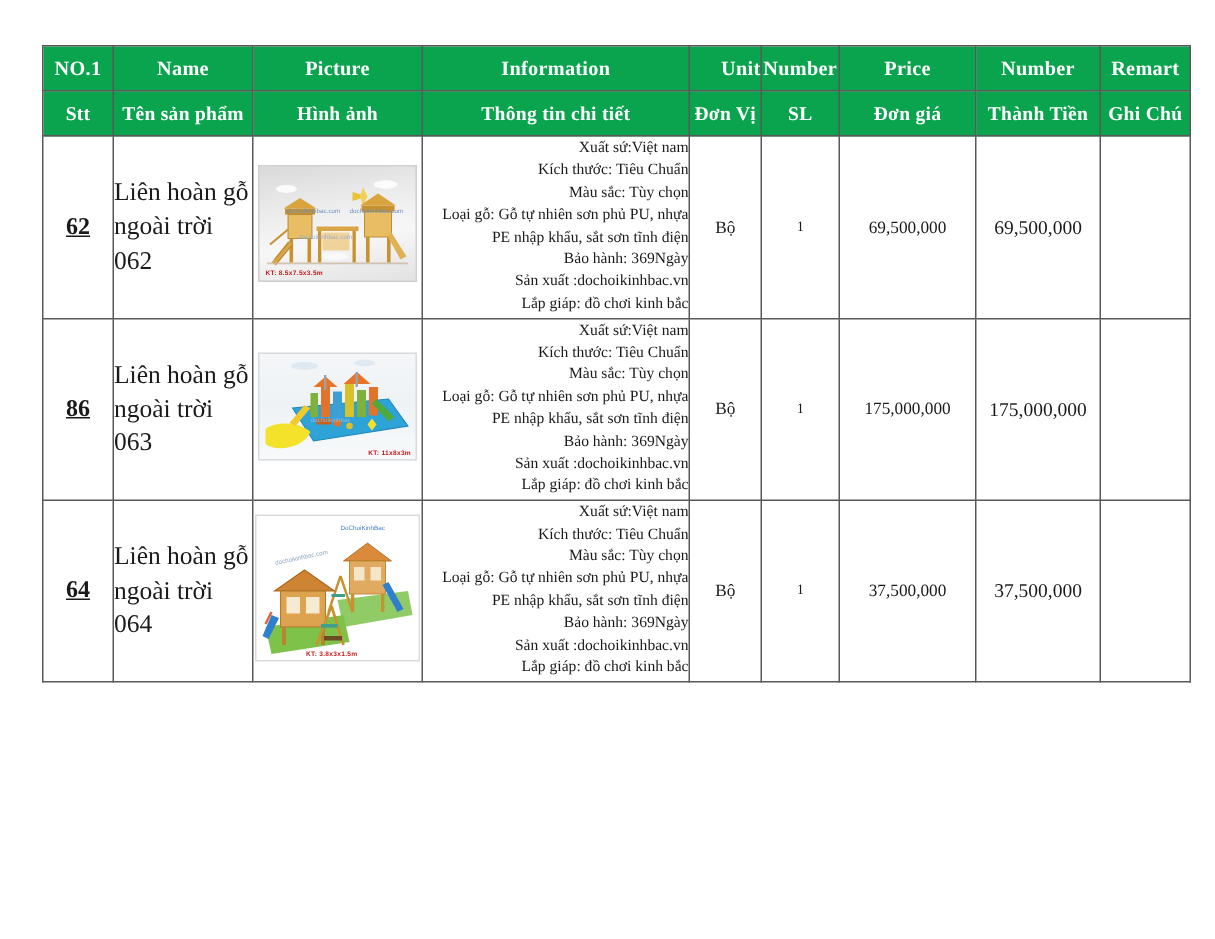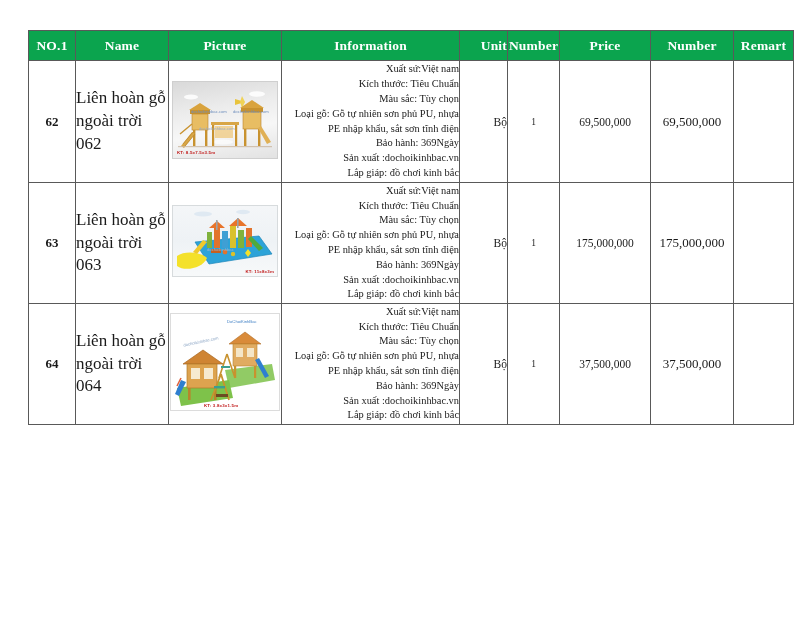--- a/index.html
+++ b/index.html
@@ -55,43 +55,44 @@
   th.h-info    { width: 177px; }
   th.h-unit    { width: 47px; text-align: right; }
   th.h-num     { width: 51px; font-family: Liberation Serif, serif; }
   th.h-price   { width: 90px; margin-top: 16px; }
   th.h-amount  { width: 82px; }
   th.h-remark  { width: 59px; margin-top: 40px; }
 
   
   td.c-stt {
     text-align: center;
-    font-size: 13px;
+    font-size: 16px;
     font-weight: bold;
+    text-decoration: underline;
   }
   td.c-name {
     font-size: 17px;
     padding: 0 5px;
     line-height: 1.35;
     text-align: left;
   }
   td.c-pic {
     text-align: center;
     padding: 3px 0;
   }
   td.c-info {
     font-size: 10.4px;
     text-align: right;
     padding: 4px 4px 4px 3px;
     line-height: 1.42;
   }
   td.c-info div { white-space: nowrap; }
   td.c-info div.wrapline { white-space: normal; }
   td.c-unit {
-    text-align: right;
+    text-align: center;
     font-size: 11.5px;
     margin-top: 40px;
   }
   td.c-num {
     text-align: center;
     font-size: 9.5px;
   }
   td.c-price {
     text-align: center;
     font-size: 11.5px;
@@ -166,20 +167,31 @@
         <th class="h-stt">NO.1</th>
         <th class="h-name">Name</th>
         <th class="h-pic">Picture</th>
         <th class="h-info">Information</th>
         <th class="h-unit">Unit</th>
         <th class="h-num">Number</th>
         <th class="h-price">Price</th>
         <th class="h-amount">Number</th>
         <th class="h-remark">Remart</th>
       </tr>
+      <tr class="row-vi">
+        <th>Stt</th>
+        <th>Tên sản phẩm</th>
+        <th>Hình ảnh</th>
+        <th>Thông tin chi tiết</th>
+        <th>Đơn Vị</th>
+        <th>SL</th>
+        <th>Đơn giá</th>
+        <th>Thành Tiền</th>
+        <th>Ghi Chú</th>
+      </tr>
     </thead>
     <tbody>
 
       <tr style="height:122px;">
         <td class="c-stt">62</td>
         <td class="c-name">Liên hoàn gỗ ngoài trời 062</td>
         <td class="c-pic">
           <span class="thumb img62">
             <svg width="104" height="76" viewBox="0 0 104 76">
 
@@ -233,21 +245,21 @@
           <div>Lắp giáp: đồ chơi kinh bắc</div>
         </td>
         <td class="c-unit">Bộ</td>
         <td class="c-num">1</td>
         <td class="c-price">69,500,000</td>
         <td class="c-amount">69,500,000</td>
         <td class="c-remark"></td>
       </tr>
 
       <tr style="height:121px;">
-        <td class="c-stt">63</td>
+        <td class="c-stt">86</td>
         <td class="c-name">Liên hoàn gỗ ngoài trời 063</td>
         <td class="c-pic">
           <span class="thumb img63">
             <svg width="104" height="70" viewBox="0 0 104 70">
 
               <ellipse cx="30" cy="8" rx="9" ry="2.6" fill="#dfe9f2"></ellipse>
               <ellipse cx="70" cy="6" rx="7" ry="2.2" fill="#dfe9f2"></ellipse>
 
               <path d="M22 36 L86 30 L99 48 L36 58 Z" fill="#2da3d8"></path>
               <path d="M22 36 L86 30 L99 48 L36 58 Z" fill="none" stroke="#1d87ba" stroke-width=".7"></path>

